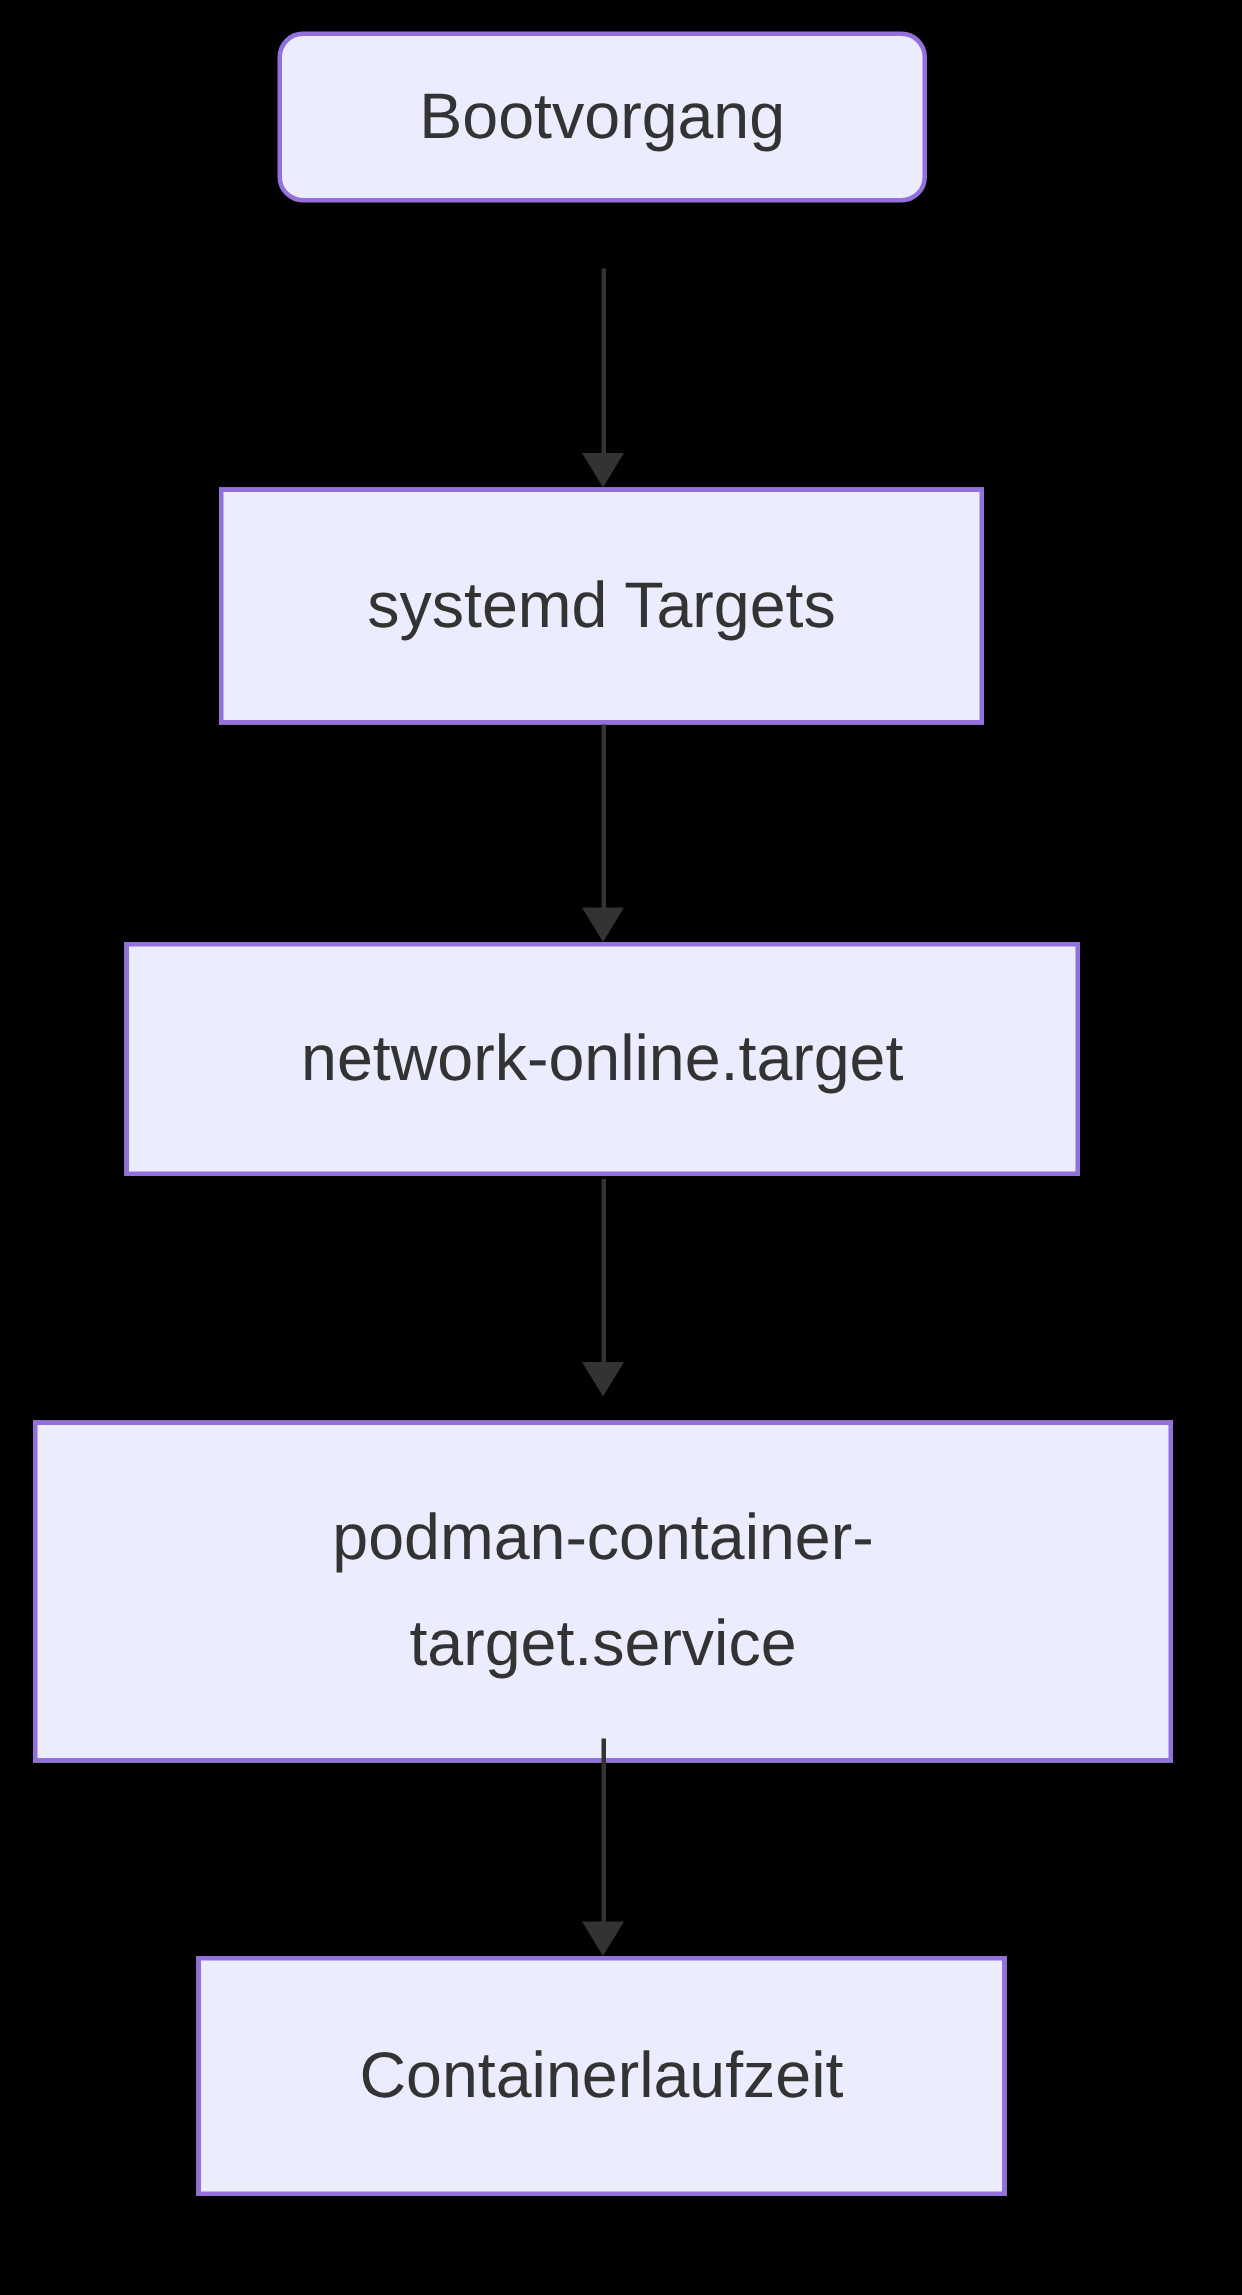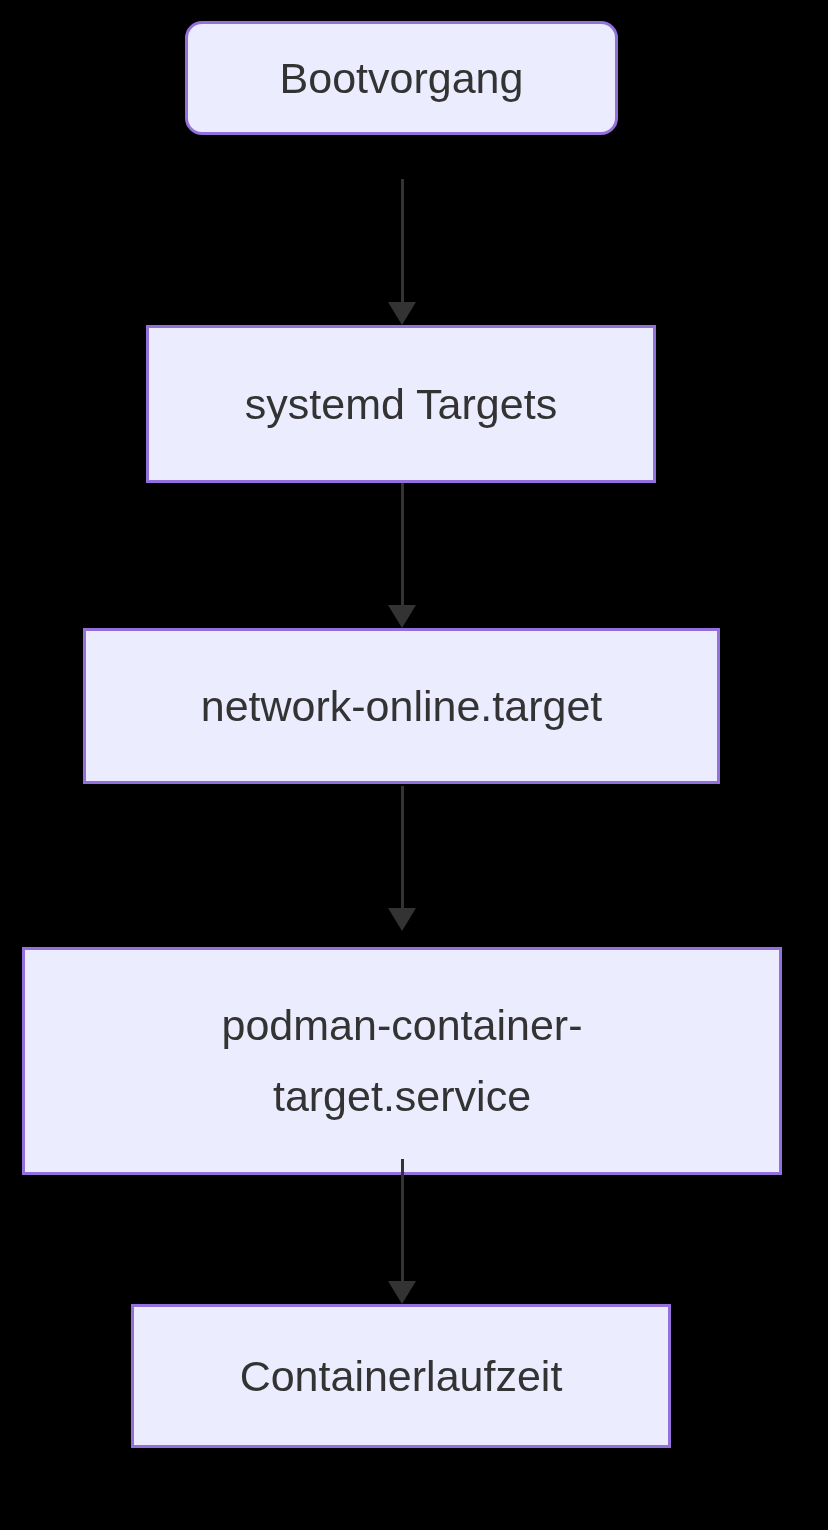--- a/index.html
+++ b/index.html
@@ -33,21 +33,21 @@
     align-items: center;
     justify-content: center;
     text-align: center;
     font-size: 43px;
     line-height: 1.65;
   }
   .n1 { left: 185px; top: 21px;   width: 433px; height: 114px; border-radius: 17px; }
   .n2 { left: 146px; top: 325px;  width: 510px; height: 158px; text-align: right; }
   .n3 { left: 83px;  top: 628px;  width: 637px; height: 156px; }
   .n4 { left: 22px;  top: 931px;  width: 760px; height: 228px; margin-top: 16px; }
-  .n5 { left: 131px; top: 1304px; width: 540px; height: 144px; }
+  .n5 { left: 131px; top: 1304px; width: 540px; height: 160px; }
 
   .edge {
     position: absolute;
     left: 387px;
     width: 30px;
   }
   .e1 { top: 179px;  height: 146px; }
   .e2 { top: 483px;  height: 145px; }
   .e3 { top: 786px;  height: 145px; }
   .e4 { top: 1159px; height: 145px; }

